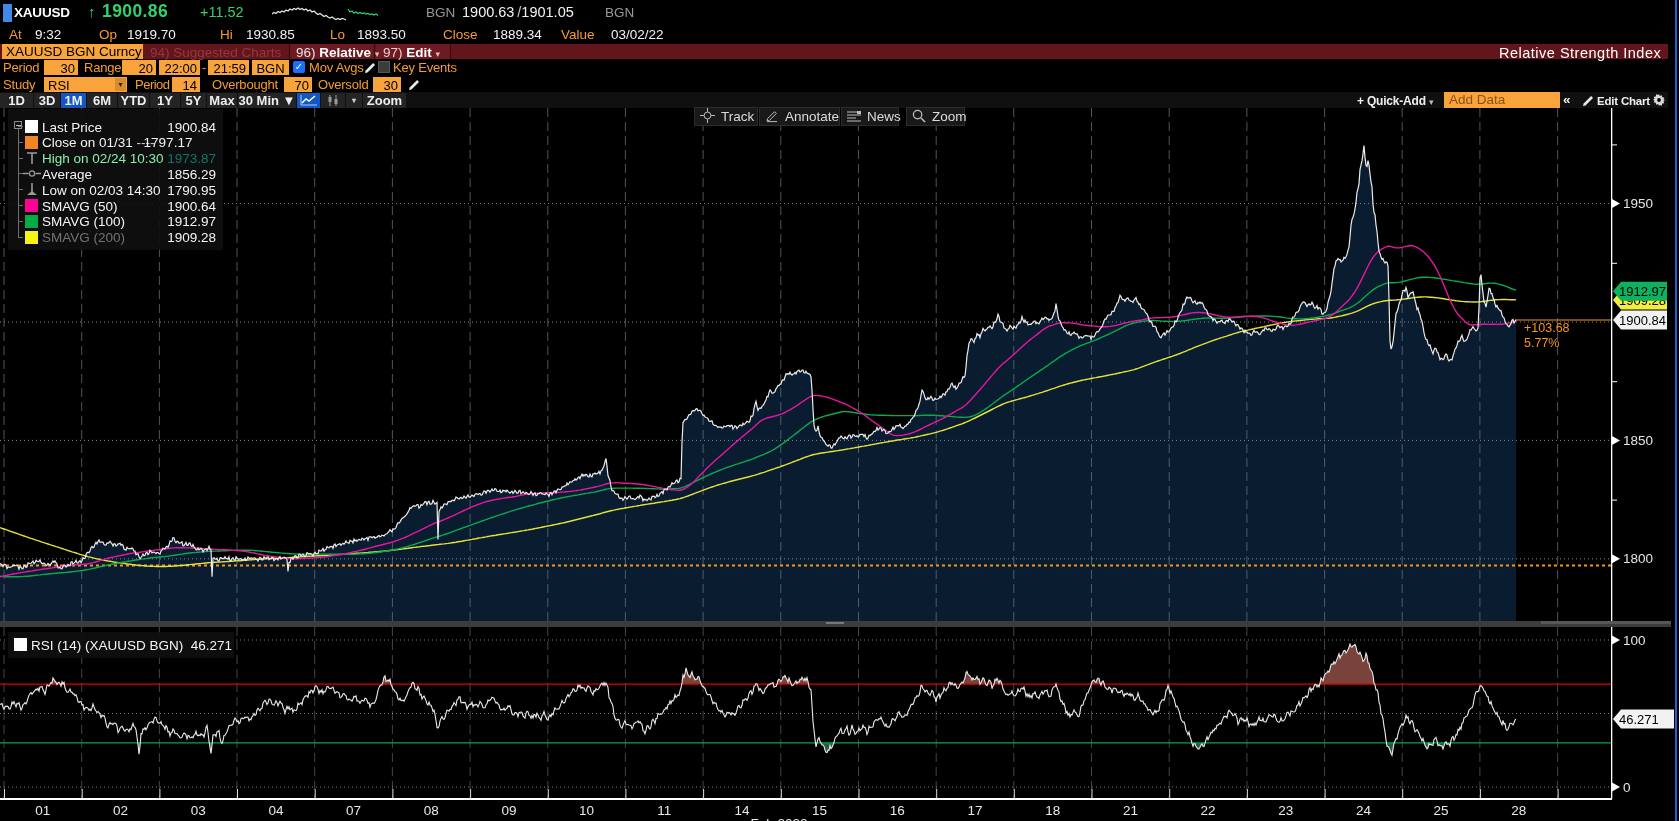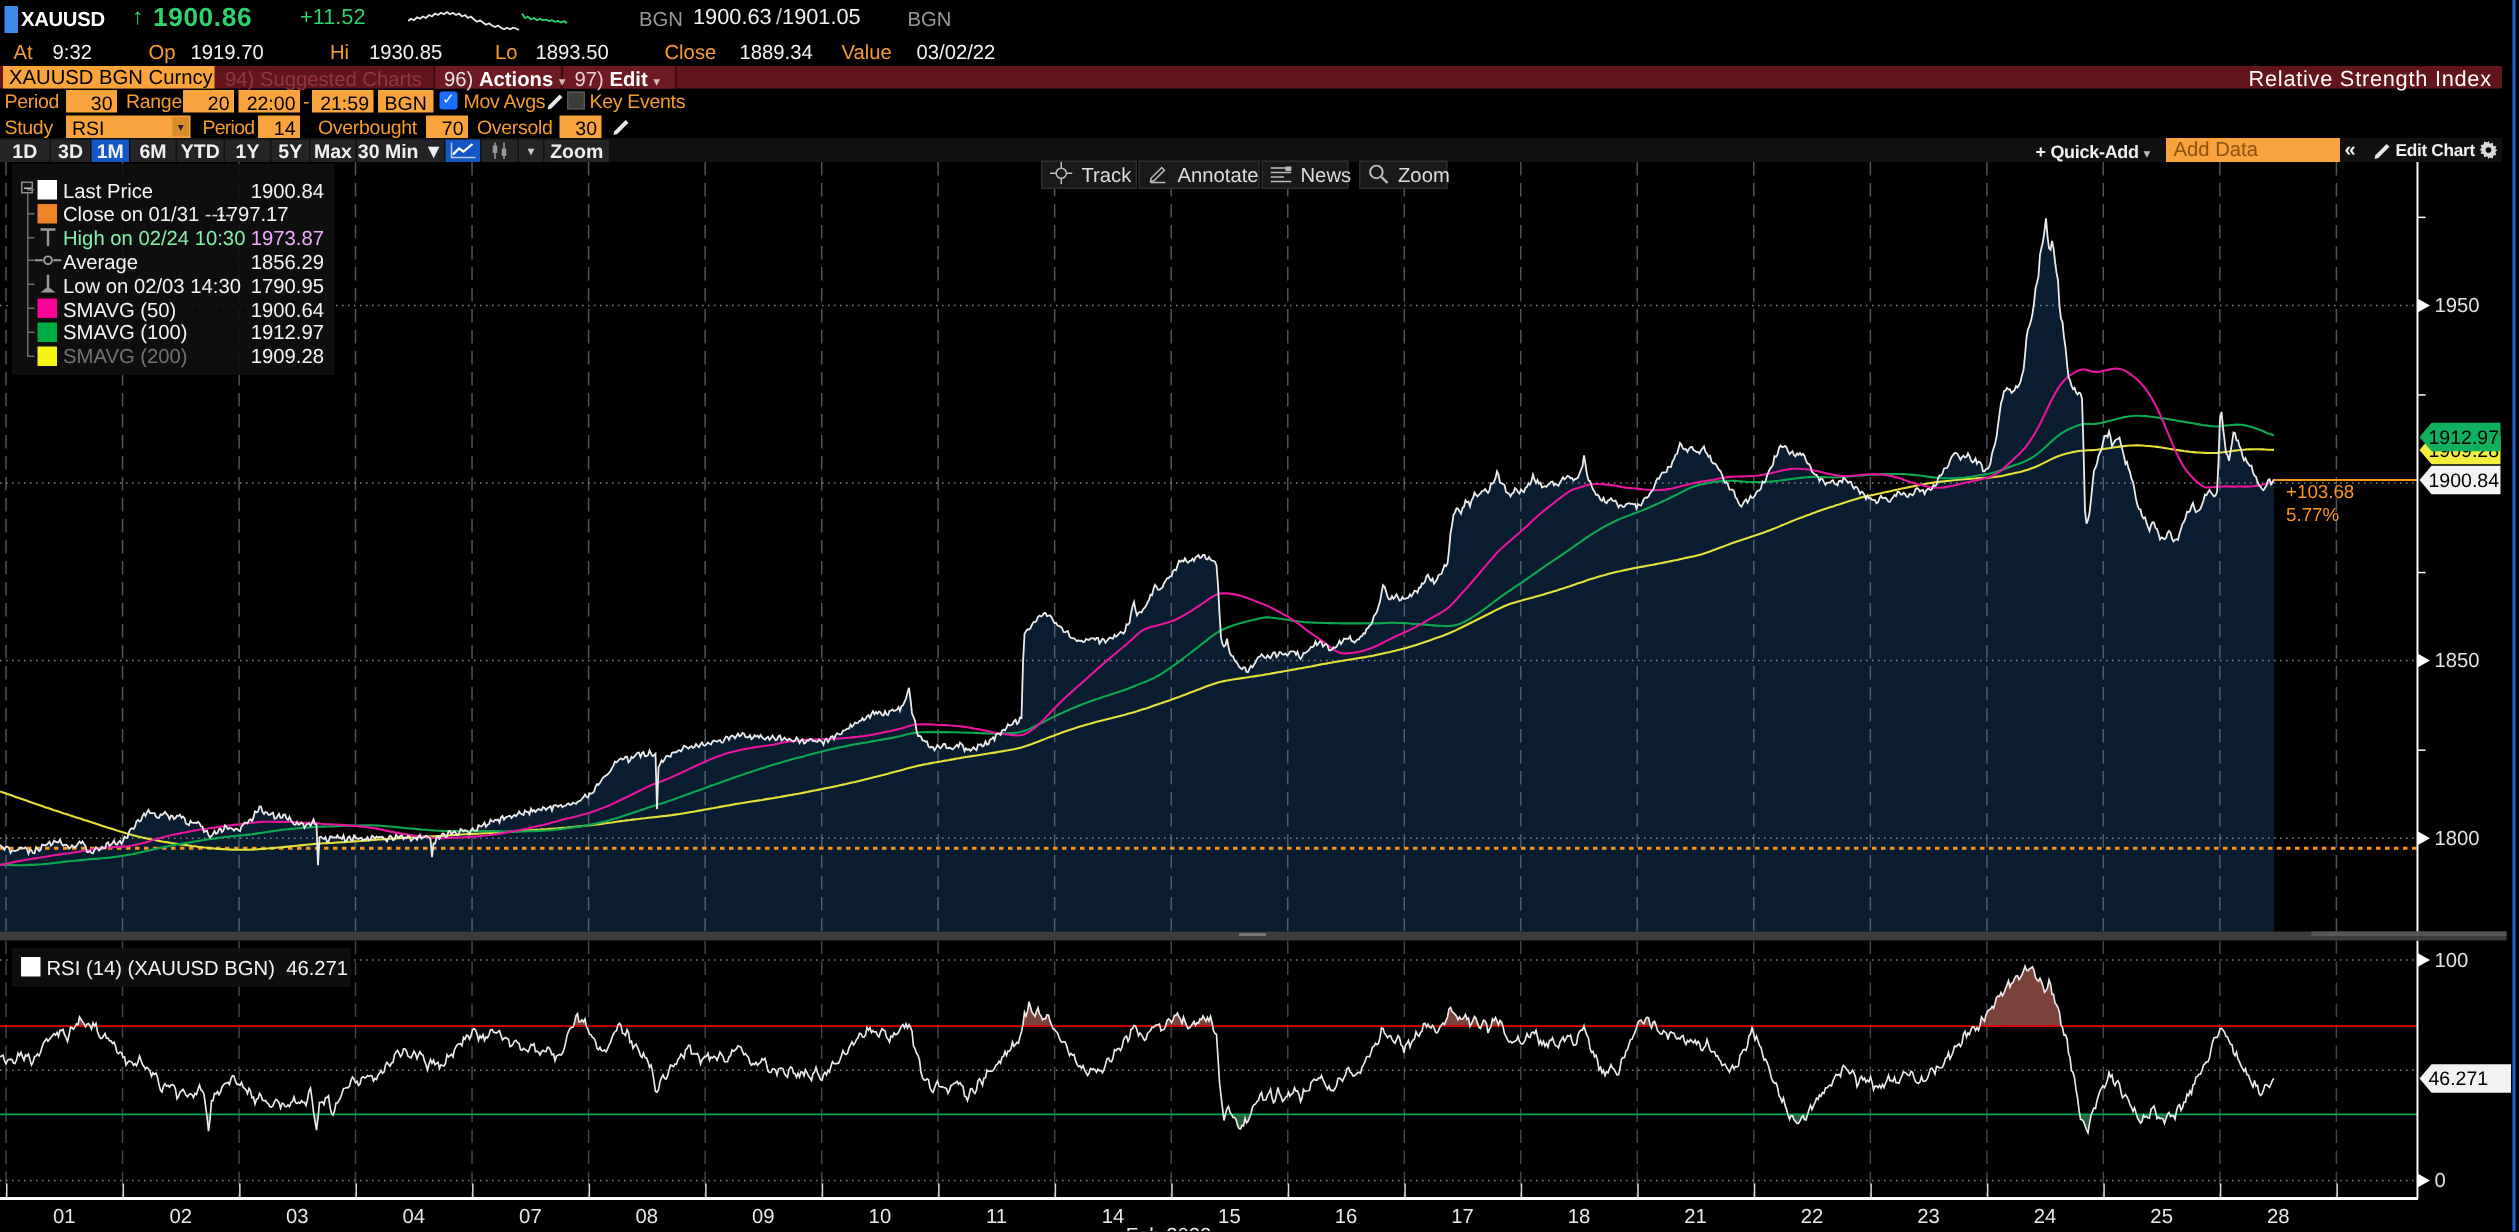--- a/index.html
+++ b/index.html
@@ -23,21 +23,21 @@
     <div class="ab" style="left:357px;top:27px;color:#f2f2f2;font-size:13.5px">1893.50</div>
     <div class="ab" style="left:443px;top:27px;color:#f59c2f;font-size:13.5px">Close</div>
     <div class="ab" style="left:493px;top:27px;color:#f2f2f2;font-size:13.5px">1889.34</div>
     <div class="ab" style="left:561px;top:27px;color:#f59c2f;font-size:13.5px">Value</div>
     <div class="ab" style="left:611px;top:27px;color:#f2f2f2;font-size:13.5px">03/02/22</div>
     <div class="ab" style="left:0;top:44px;width:1668px;height:14.5px;background:#63151c"></div>
     <div class="ab" style="left:289px;top:44px;width:86px;height:14.5px;background:#6d1a22;border-left:1px solid #2e0a0d;border-right:1px solid #2e0a0d"></div>
     <div class="ab" style="left:376px;top:44px;width:75px;height:14.5px;background:#6d1a22;border-right:1px solid #2e0a0d"></div>
     <div class="ab" style="left:2px;top:44px;width:141px;height:14.5px;background:#f8a33b;color:#000;font-size:13.5px;padding:0 0 0 4px">XAUUSD BGN Curncy</div>
     <div class="ab" style="left:150px;top:45px;color:#94383e;font-size:13.5px">94) Suggested Charts</div>
-    <div class="ab" style="left:296px;top:45px;color:#fff;font-size:13.5px"><span style="color:#e5e5e5">96)</span> <b>Actions</b> <span style="font-size:9px;color:#d8b8b8">▾</span></div>
+    <div class="ab" style="left:296px;top:45px;color:#fff;font-size:13.5px"><span style="color:#e5e5e5">96)</span> <b>Relative</b> <span style="font-size:9px;color:#d8b8b8">▾</span></div>
     <div class="ab" style="left:383px;top:45px;color:#fff;font-size:13.5px"><span style="color:#e8cfcf">97)</span> <b>Edit</b> <span style="font-size:9px;color:#d8b8b8">▾</span></div>
     <div class="ab" style="left:1499px;top:45px;color:#fff;font-size:14.5px;letter-spacing:0.5px">Relative Strength Index</div>
     <div class="lb" style="left:3px;top:60px">Period</div>
     <div class="bx" style="left:44px;top:60px;width:34px">30</div>
     <div class="lb" style="left:84px;top:60px">Range</div>
     <div class="bx" style="left:122px;top:60px;width:34px">20</div>
     <div class="bx" style="left:159px;top:60px;width:41px">22:00</div>
     <div class="lb" style="left:202px;top:60px">-</div>
     <div class="bx" style="left:208px;top:60px;width:41px">21:59</div>
     <div class="bx" style="left:252px;top:60px;width:37px;text-align:center;padding-right:0">BGN</div>
@@ -207,21 +207,21 @@
     <div class="ab" style="left:120px;top:119.5px;width:96px;color:#f4f4f4;font-size:13.5px;text-align:right">1900.84</div>
     <div class="ab" style="left:25px;top:135.8px;width:13px;height:13px;background:#ef8525"></div>
     <div class="ab" style="left:18px;top:141.8px;width:5px;height:1px;background:#6e6e6e"></div>
     <div class="ab" style="left:42px;top:135.3px;color:#f4f4f4;font-size:13.5px">Close on 01/31 <span style="color:#cfcfcf">----</span></div>
     <div class="ab" style="left:120px;top:135.3px;width:96px;color:#f4f4f4;font-size:13.5px;text-align:center">1797.17</div>
     <svg class="ab" style="left:26px;top:151.6px" width="12" height="13" viewBox="0 0 12 13">
       <path d="M1 1h10M6 1v11" stroke="#9a9a9a" stroke-width="1.6"></path>
     </svg>
     <div class="ab" style="left:18px;top:157.6px;width:5px;height:1px;background:#6e6e6e"></div>
     <div class="ab" style="left:42px;top:151.1px;color:#86efac;font-size:13.5px">High on 02/24 10:30</div>
-    <div class="ab" style="left:120px;top:151.1px;width:96px;color:#f0abfc;font-size:13.5px;text-align:right">1973.87</div>
+    <div class="ab" style="left:120px;top:151.1px;width:96px;color:#0f766e;font-size:13.5px;text-align:right">1973.87</div>
     <svg class="ab" style="left:23px;top:167.4px" width="18" height="13" viewBox="0 0 18 13">
       <path d="M0 6.5h5.5M12.5 6.5H18" stroke="#9a9a9a" stroke-width="1.3"></path>
       <circle cx="9" cy="6.5" r="2.6" stroke="#9a9a9a" fill="none" stroke-width="1.3"></circle>
     </svg>
     <div class="ab" style="left:18px;top:173.4px;width:5px;height:1px;background:#6e6e6e"></div>
     <div class="ab" style="left:42px;top:166.9px;color:#f4f4f4;font-size:13.5px">Average</div>
     <div class="ab" style="left:120px;top:166.9px;width:96px;color:#f4f4f4;font-size:13.5px;text-align:right">1856.29</div>
     <svg class="ab" style="left:26px;top:183.2px" width="12" height="13" viewBox="0 0 12 13">
       <path d="M6 0v10" stroke="#9a9a9a" stroke-width="1.6"></path>
       <path d="M1 12l5-4 5 4Z" fill="#9a9a9a"></path>

